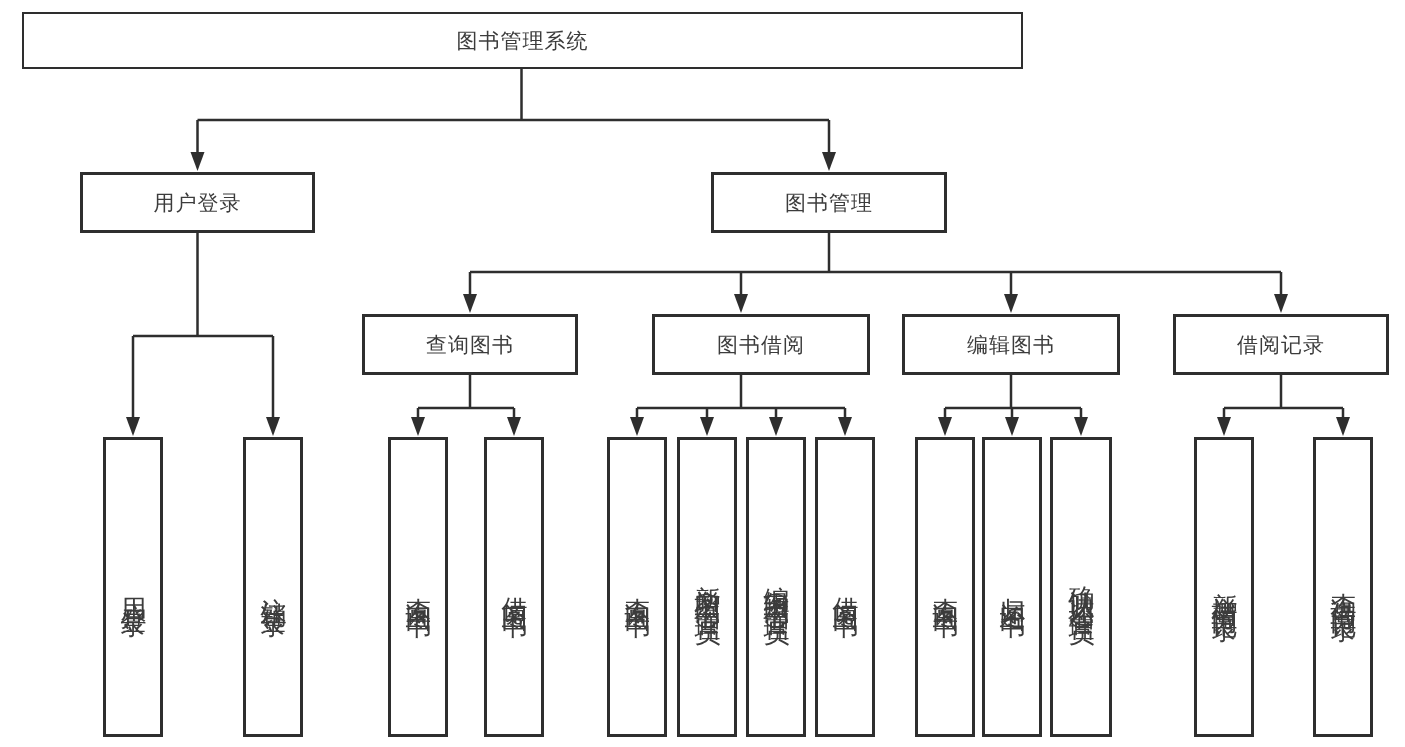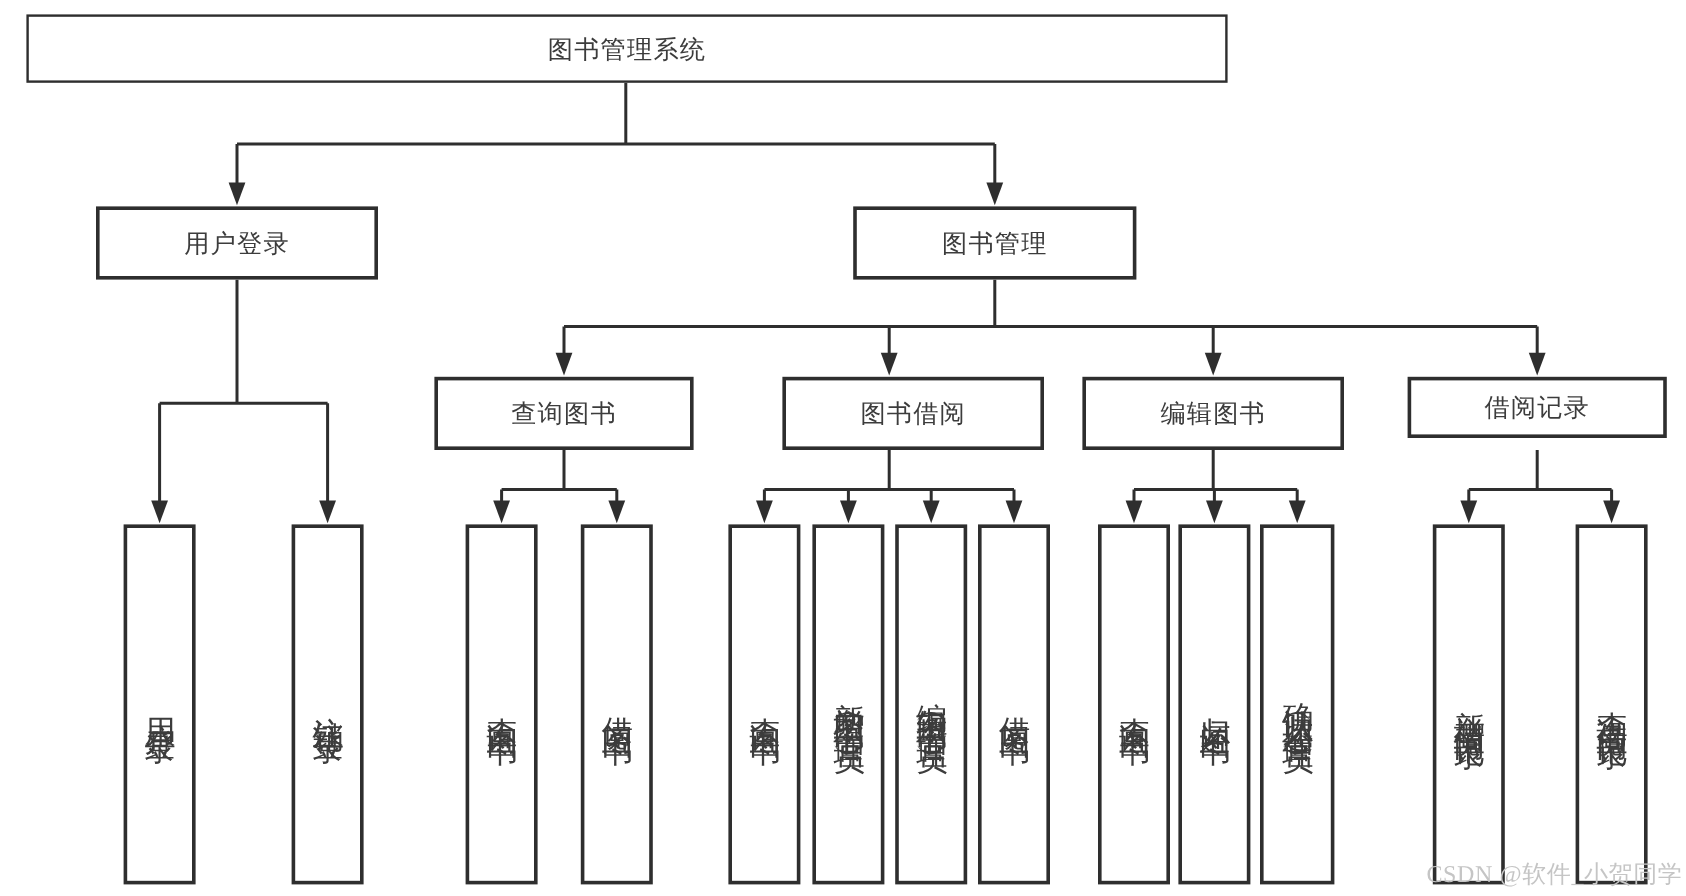--- a/index.html
+++ b/index.html
@@ -129,21 +129,21 @@
 
   <div class="box h" style="left:362px;top:314px;width:216px;height:61px">
     <span>查询图书</span>
   </div>
   <div class="box h" style="left:652px;top:314px;width:218px;height:61px">
     <span>图书借阅</span>
   </div>
   <div class="box h" style="left:902px;top:314px;width:218px;height:61px">
     <span>编辑图书</span>
   </div>
-  <div class="box h" style="left:1173px;top:314px;width:216px;height:51px">
+  <div class="box h" style="left:1173px;top:314px;width:216px;height:61px">
     <span>借阅记录</span>
   </div>
 
   <div class="box v" style="left:103px;top:437px;width:60px;height:300px">
     <span>用户登录</span>
   </div>
   <div class="box v" style="left:243px;top:437px;width:60px;height:300px">
     <span>注销登录</span>
   </div>
 
@@ -177,15 +177,14 @@
     <span>确认归还（管理员）</span>
   </div>
 
   <div class="box v" style="left:1194px;top:437px;width:60px;height:300px">
     <span>新增借阅记录</span>
   </div>
   <div class="box v" style="left:1313px;top:437px;width:60px;height:300px">
     <span>查询借阅记录</span>
   </div>
 
-  <div class="watermark">CSDN @软件_小贺同学</div>
 
 </div>
 
 </body></html>

